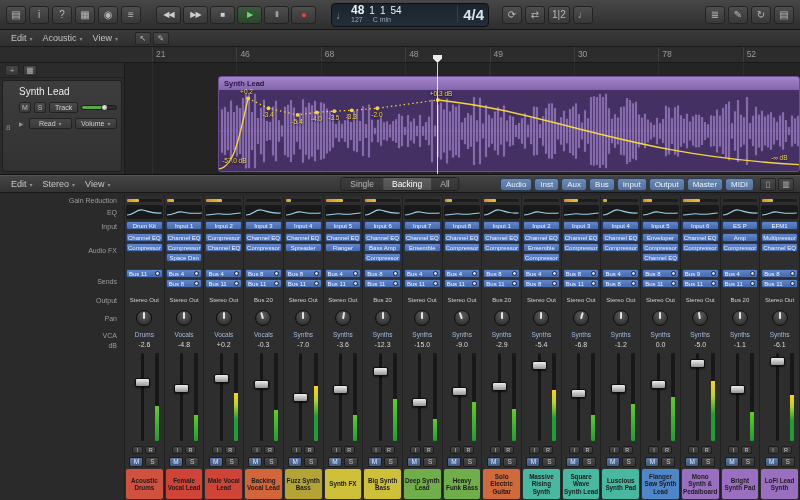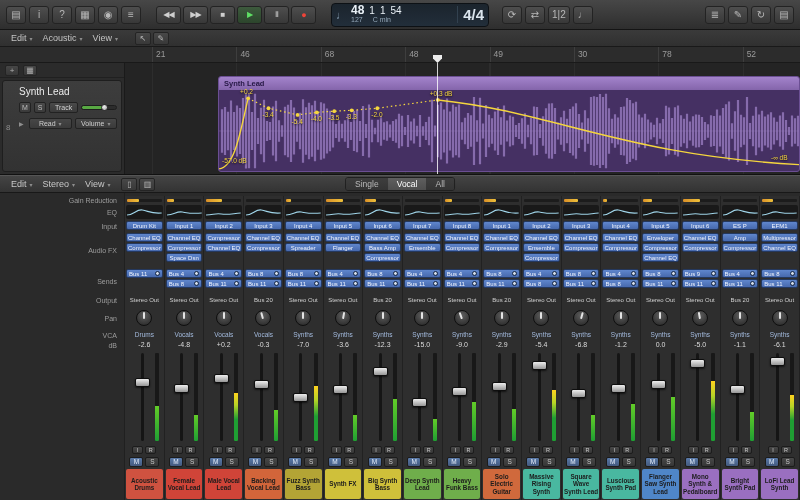--- a/index.html
+++ b/index.html
@@ -289,22 +289,32 @@
 
   <div id="mixer">
     <div id="mixer-toolbar">
       <div id="mx-menus">
           <span class="menu">Edit</span>
           <span class="menu">Stereo</span>
           <span class="menu">View</span>
         </div>
       <div id="mx-seg">
           <span class="seg-btn">Single</span>
-          <span class="seg-btn active">Vocal</span>
+          <span class="seg-btn active">Backing</span>
           <span class="seg-btn">All</span>
+        </div>
+      <div id="mx-filters">
+          <span class="filter-btn">Audio</span>
+          <span class="filter-btn">Inst</span>
+          <span class="filter-btn">Aux</span>
+          <span class="filter-btn">Bus</span>
+          <span class="filter-btn">Input</span>
+          <span class="filter-btn">Output</span>
+          <span class="filter-btn">Master</span>
+          <span class="filter-btn">MIDI</span>
         </div>
       <div id="mx-icons">
           <span class="tool-ic">▯</span>
           <span class="tool-ic">▥</span>
         </div>
     </div>
     <div id="mixer-body">
       <div id="row-labels">
           <div class="row-label r-gr">Gain Reduction</div>
           <div class="row-label r-eq">EQ</div>

